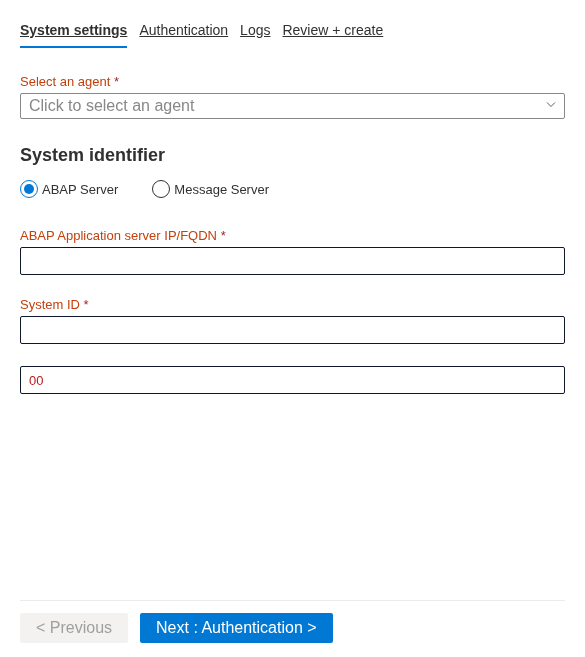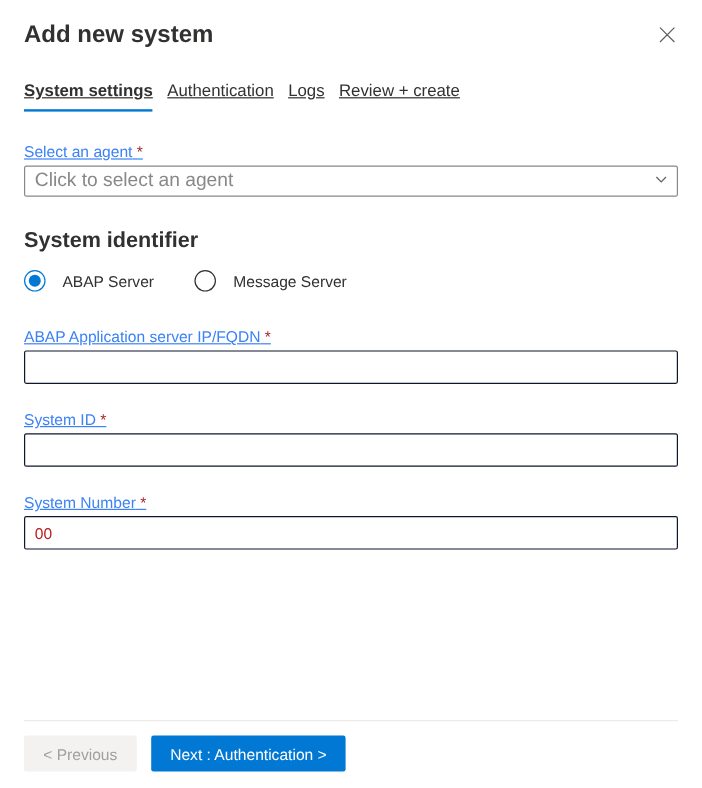--- a/index.html
+++ b/index.html
@@ -51,23 +51,22 @@
     border-bottom: 2px solid transparent;
     margin-bottom: -1px;
   }
   .tab.active {
     font-weight: 600;
     border-bottom-color: #0078d4;
   }
 
   .label {
     font-size: 13px;
-    color: #3b82f6;
+    color: #c2410c;
     margin-bottom: 4px;
-    text-decoration: underline;
   }
   .required::after {
     content: " *";
     color: #a4262c;
   }
 
   .select-wrap {
     position: relative;
     width: 100%;
   }
@@ -101,21 +100,21 @@
 
   .radio-row {
     display: flex;
     gap: 34px;
     align-items: center;
     margin-bottom: 30px;
   }
   .radio-item {
     display: flex;
     align-items: center;
-    gap: 14px;
+    gap: 4px;
     cursor: pointer;
   }
   .radio-circle {
     width: 18px; height: 18px;
     border-radius: 50%;
     border: 1px solid #323130;
     display: flex;
     align-items: center;
     justify-content: center;
   }
@@ -148,21 +147,21 @@
     right: 20px;
     bottom: 14px;
     border-top: 1px solid #edebe9;
     padding-top: 12px;
     display: flex;
     gap: 12px;
   }
   .btn {
     height: 30px;
     padding: 0 16px;
-    font-size: 13px;
+    font-size: 16px;
     border: none;
     border-radius: 2px;
     cursor: pointer;
     font-family: inherit;
   }
   .btn-secondary {
     background: #f3f2f1;
     color: #a19f9d;
     cursor: default;
   }
@@ -170,28 +169,20 @@
     background: #0078d4;
     color: #fff;
     font-weight: 400;
   }
 </style>
 </head>
 <body>
 
 <div class="panel">
 
-  <div class="header-row">
-    <h1>Add new system</h1>
-    <div class="close-btn">
-      <svg width="14" height="14" viewBox="0 0 14 14">
-          <path d="M1 1 L13 13 M13 1 L1 13" stroke="#605e5c" stroke-width="1"></path>
-        </svg>
-    </div>
-  </div>
 
   <div class="tabs">
     <div class="tab active">System settings</div>
     <div class="tab">Authentication</div>
     <div class="tab">Logs</div>
     <div class="tab">Review + create</div>
   </div>
 
   <div class="field-group">
     <div class="label required">Select an agent</div>
@@ -226,21 +217,20 @@
     <div class="label required">ABAP Application server IP/FQDN</div>
     <input class="text-input" type="text" value="" style="">
   </div>
 
   <div class="field-group">
     <div class="label required">System ID</div>
     <input class="text-input" type="text" value="" style="">
   </div>
 
   <div class="field-group">
-    <div class="label required">System Number</div>
     <input class="text-input" type="text" value="00" style="">
   </div>
 
 
   <div class="footer">
     <button class="btn btn-secondary" disabled="">&lt; Previous</button>
     <button class="btn btn-primary">Next : Authentication  &gt;</button>
   </div>
 
 </div>

